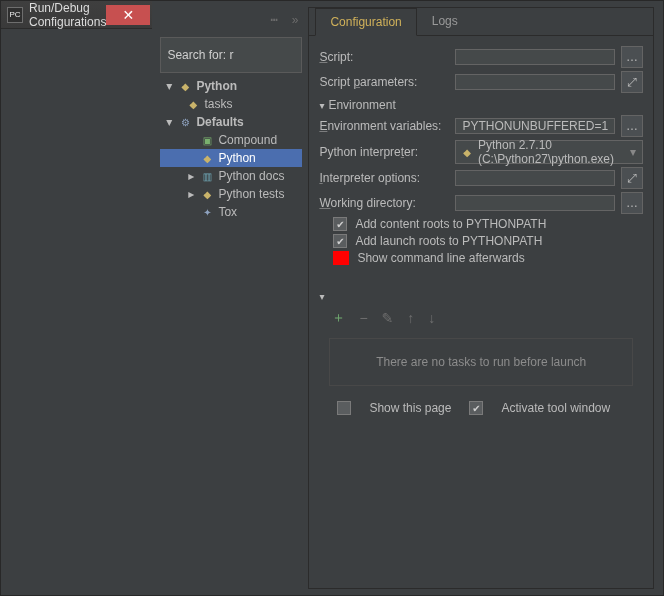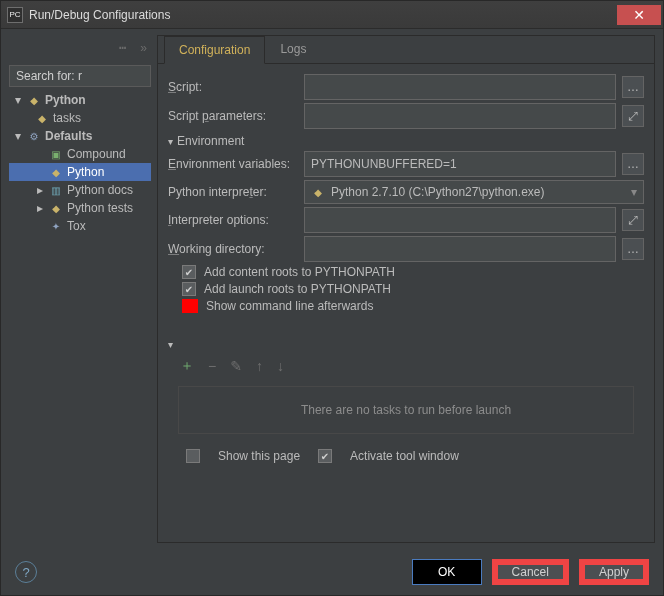--- a/index.html
+++ b/index.html
@@ -1,45 +1,45 @@
 <!DOCTYPE html>
 <html><head>
 <meta charset="utf-8">
 <style>
 * { margin: 0; padding: 0; box-sizing: border-box; }
 body { font-family: "Segoe UI", Tahoma, sans-serif; font-size: 12px; background: #3c3f41; color: #bbbbbb; width: 664px; height: 596px; overflow: hidden; }
-.window { width: 664px; height: 596px; border: 1px solid #282828; background: #3c3f41; display: flex; flex-direction: column; }
+.window { width: 664px; height: 596px; border: 1px solid #282828; background: #3c3f41; display: flex; flex-direction: row; }
 .titlebar { height: 28px; background: linear-gradient(#3f3f3f,#3a3a3a); display: flex; align-items: center; border-bottom: 1px solid #2b2b2b; }
 .titlebar-icon { width: 16px; height: 16px; background: #2f2f2f; border: 1px solid #6e6e6e; display: flex; align-items: center; justify-content: center; font-size: 8px; color: #eee; margin: 0 6px; }
 .titlebar-title { flex: 1; color: #dcdcdc; font-size: 12px; }
 .titlebar-close { width: 44px; height: 20px; background: #c75050; color: #fff; display: flex; align-items: center; justify-content: center; margin-right: 2px; font-size: 14px; }
 .body { flex: 1; display: flex; padding: 6px 8px 6px 8px; gap: 6px; }
 .left-panel { width: 142px; display: flex; flex-direction: column; }
 .left-toolbar { height: 26px; display: flex; align-items: center; justify-content: flex-end; gap: 14px; color: #6b6b6b; font-size: 12px; padding-right: 4px; }
-.search-bar { height: 22px; background: #45494a; border: 1px solid #5a5a5a; display: flex; align-items: center; padding-left: 6px; color: #cfcfcf; font-size: 12px; margin-top: 4px; }
+.search-bar { height: 36px; background: #45494a; border: 1px solid #5a5a5a; display: flex; align-items: center; padding-left: 6px; color: #cfcfcf; font-size: 12px; margin-top: 4px; }
 .tree { flex: 1; padding-top: 4px; }
 .tree-item { display: flex; align-items: center; height: 18px; padding-left: 4px; gap: 4px; color: #bbbbbb; cursor: default; }
 .tree-item.level1 { padding-left: 4px; }
 .tree-item.level2 { padding-left: 26px; }
 .tree-item.selected { background: #4b6eaf; color: #ffffff; }
 .expander { width: 10px; text-align: center; color: #bbbbbb; }
 .node-icon { width: 14px; height: 14px; display: inline-flex; align-items: center; justify-content: center; font-size: 10px; }
 .icon-python { color: #c9b36a; }
 .icon-folder { color: #79b06e; }
 .icon-wrench { color: #8fa3c0; }
 .icon-book { color: #6fa8b7; }
 .right-panel { flex: 1; border: 1px solid #2b2b2b; background: #3c3f41; display: flex; flex-direction: column; }
 .tabs { height: 28px; display: flex; align-items: flex-end; border-bottom: 1px solid #2b2b2b; padding-left: 6px; }
 .tab { padding: 6px 14px; color: #9a9a9a; border: 1px solid transparent; }
 .tab.active { color: #d0b15a; border: 1px solid #2b2b2b; border-bottom: 1px solid #3c3f41; position: relative; top: 1px; background: #3c3f41; }
 .form { padding: 10px 10px 4px 10px; display: flex; flex-direction: column; gap: 3px; }
 .row { display: flex; align-items: center; gap: 6px; }
 .row label { width: 130px; color: #bbbbbb; }
 .row .und { text-decoration: underline; text-decoration-color: rgba(187,187,187,.5); }
-.input { flex: 1; height: 26px; background: #45494a; border: 1px solid #646464; color: #bbbbbb; padding: 0 6px; display: flex; align-items: center; }
+.input { flex: 1; height: 16px; background: #45494a; border: 1px solid #646464; color: #bbbbbb; padding: 0 6px; display: flex; align-items: center; }
 .small-btn { width: 22px; height: 22px; background: #4b4f52; border: 1px solid #646464; color: #bbbbbb; display: flex; align-items: center; justify-content: center; font-size: 12px; }
 .select { flex: 1; height: 24px; background: #45494a; border: 1px solid #646464; display: flex; align-items: center; padding: 0 6px; gap: 6px; }
 .select .arrow { margin-left: auto; color: #888; }
 .section-header { display: flex; align-items: center; gap: 4px; color: #bbbbbb; margin-top: 2px; }
 .section-header .tri { font-size: 10px; }
 .check-row { display: flex; align-items: center; gap: 8px; padding-left: 14px; }
 .checkbox { width: 14px; height: 14px; background: #5a5d5f; border: 1px solid #7a7a7a; display: flex; align-items: center; justify-content: center; font-size: 10px; color: #cfcfcf; }
 .checkbox.red { background: #ff0000; border: 1px solid #ff0000; color: transparent; width: 16px; height: 14px; }
 .spacer { height: 18px; }
 .before-toolbar { display: flex; gap: 14px; padding: 4px 0 4px 12px; align-items: center; }

